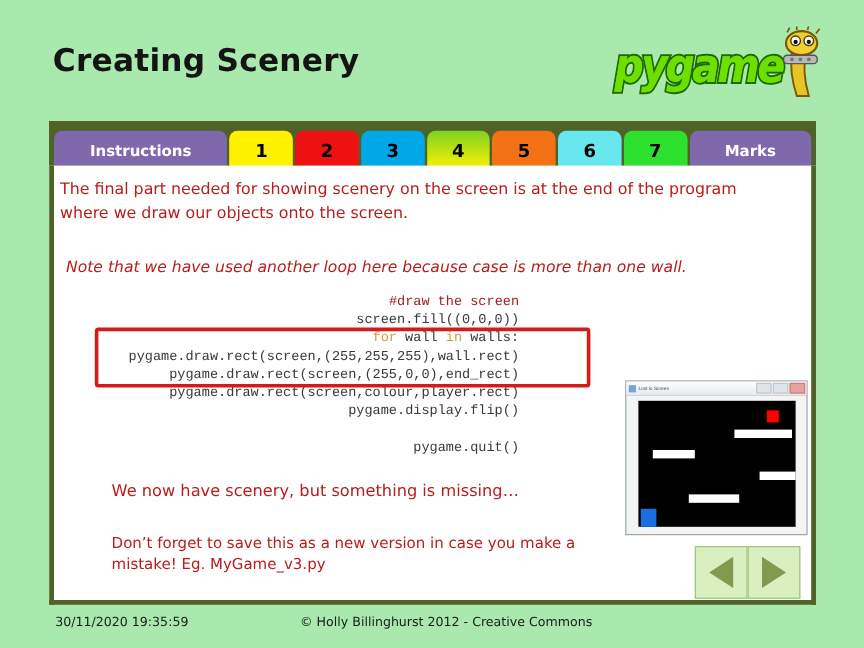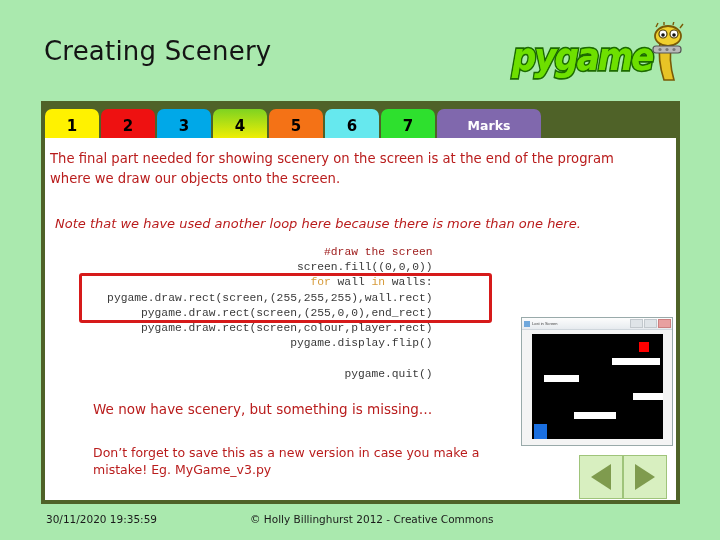--- a/index.html
+++ b/index.html
@@ -6,21 +6,21 @@
   body{
     width:720px;height:540px;
     background:#aae9ae;
     font-family:"Liberation Sans",sans-serif;
     overflow:hidden;
     position:relative;
   }
   
   #page-title{
     position:absolute;left:44px;top:36px;
-    font-size:26px;font-weight:normal;color:#141414;
+    font-size:26px;font-weight:bold;color:#141414;
     letter-spacing:.2px;
     font-family:"DejaVu Sans",sans-serif;
   }
   
   #logo{
     position:absolute;left:508px;top:22px;width:180px;height:68px;
   }
   #logo .word{
     position:absolute;left:4px;top:14px;
     font-family:"DejaVu Sans",sans-serif;
@@ -173,20 +173,23 @@
     <circle cx="30" cy="13" r="1.8" fill="#111"></circle>
     <path d="M12 5 L14 1 M20 3 L20 -1 M29 3 L30 -1 M36 6 L39 2" stroke="#7a5a06" stroke-width="1.4" fill="none"></path>
     <rect x="9" y="24" width="28" height="7" rx="3" fill="#b9b9b9" stroke="#555" stroke-width="1.2"></rect>
     <circle cx="16" cy="27.5" r="1.6" fill="#777"></circle>
     <circle cx="23" cy="27.5" r="1.6" fill="#777"></circle>
     <circle cx="30" cy="27.5" r="1.6" fill="#777"></circle>
   </svg>
 </div>
 
 <div id="tabs">
+    <div class="tab wide" style="background-color: rgb(128, 104, 173);">
+      <span>Instructions</span>
+    </div>
     <div class="tab num" style="background-color: rgb(255, 242, 0);">
       <span>1</span>
     </div>
     <div class="tab num" style="background-color: rgb(238, 17, 17);">
       <span>2</span>
     </div>
     <div class="tab num" style="background-color: rgb(0, 168, 232);">
       <span>3</span>
     </div>
     <div class="tab num" style="background: linear-gradient(rgb(126, 211, 33), rgb(255, 242, 0));">
@@ -202,21 +205,21 @@
       <span>7</span>
     </div>
     <div class="tab marks" style="background-color: rgb(128, 104, 173);">
       <span>Marks</span>
     </div>
   </div>
 
 <div id="panel"></div>
 
 <div class="para" id="para-intro">The final part needed for showing scenery on the screen is at the end of the program where we draw our objects onto the screen.</div>
-<div class="para" id="para-note">Note that we have used another loop here because there is more than one here.</div>
+<div class="para" id="para-note">Note that we have used another loop here because case is more than one wall.</div>
 
 <div id="code"><div><span class="cmt">#draw the screen</span></div><div>screen.fill((0,0,0))</div><div><span class="kw">for</span> wall <span class="kw">in</span> walls:</div><div>    pygame.draw.rect(screen,(255,255,255),wall.rect)</div><div>pygame.draw.rect(screen,(255,0,0),end_rect)</div><div>  pygame.draw.rect(screen,colour,player.rect)</div><div>  pygame.display.flip()</div><div>&nbsp;</div><div>pygame.quit()</div></div>
 <div id="highlight-box"></div>
 
 <div class="para" id="para-scenery">We now have scenery, but something is missing…</div>
 <div class="para" id="para-save">Don’t forget to save this as a new version in case you make a mistake!  Eg. MyGame_v3.py</div>
 
 <div id="shot">
   <div class="titlebar">
     <div class="tb-left">

